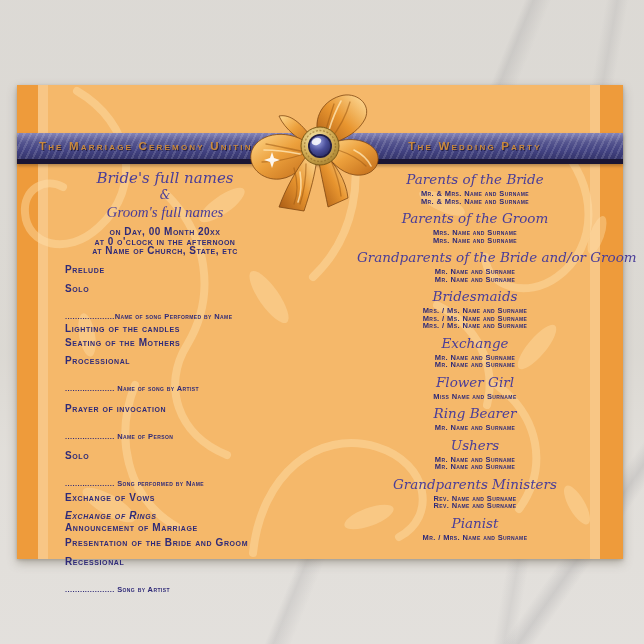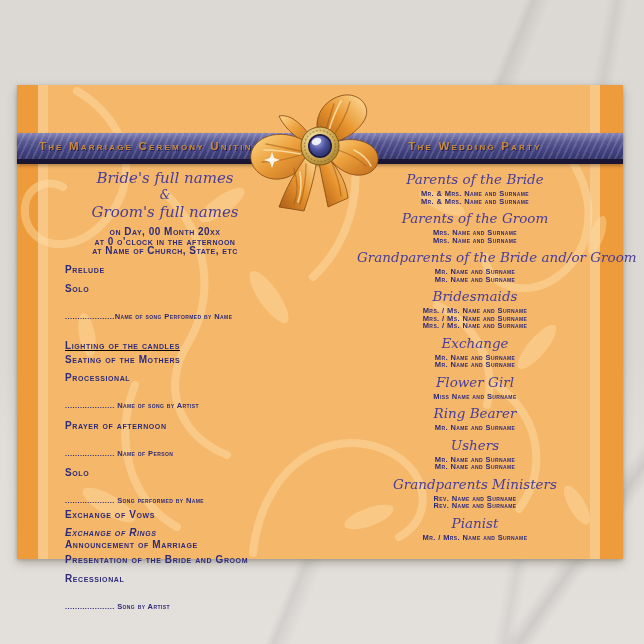--- a/index.html
+++ b/index.html
@@ -43,31 +43,31 @@
   .band-title.party{left:340px;width:236px;}
   .bow-svg{position:absolute;left:225px;top:3px;}
   .panel{position:absolute;}
   .couple-block{left:30px;top:85px;width:236px;text-align:center;}
   .script{
     font-family:"DejaVu Serif","Liberation Serif",serif;font-style:italic;
     color:#4a3d99;
   }
   .couple-name{font-size:15px;line-height:17px;}
   .amp{font-size:12px;line-height:13px;margin-top:2px;}
-  .couple-name.groom{margin-top:2px;}
+  .couple-name.groom{margin-top:2px;font-family:Liberation Serif, serif;}
   .caps{
     font-variant:small-caps;font-weight:bold;color:#2f2a78;letter-spacing:.5px;
   }
   .date-lines{margin-top:6px;}
   .date-line{font-size:10px;line-height:9.5px;}
   .program-list{left:48px;top:181px;width:262px;text-align:left;}
   .prog-title{font-size:10px;line-height:8px;letter-spacing:.6px;}
   .prog-detail{font-size:7.5px;line-height:10px;margin-top:19px;letter-spacing:.4px;}
   .prog-item:nth-child(2){margin-top:11px;}
-  .prog-item:nth-child(3){margin-top:20px;text-decoration:underline;}
+  .prog-item:nth-child(3){margin-top:3px;}
   .prog-item:nth-child(4){margin-top:6px;}
   .prog-item:nth-child(5){margin-top:10px;}
   .prog-item:nth-child(6){margin-top:11px;}
   .prog-item:nth-child(7){margin-top:10px;}
   .prog-item:nth-child(8){margin-top:5px;}
   .prog-item:nth-child(9){margin-top:10px;font-style:italic;}
   .prog-item:nth-child(10){margin-top:4px;}
   .prog-item:nth-child(11){margin-top:7px;}
   .prog-item:nth-child(12){margin-top:11px;}
   .party-panel{left:340px;top:87px;width:236px;text-align:center;}
@@ -192,21 +192,21 @@
         <div class="caps prog-title">Lighting of the candles</div>
       </div>
       <div class="prog-item">
         <div class="caps prog-title">Seating of the Mothers</div>
       </div>
       <div class="prog-item">
         <div class="caps prog-title">Processional</div>
         <div class="caps prog-detail">.................... Name of song by Artist</div>
       </div>
       <div class="prog-item">
-        <div class="caps prog-title">Prayer of afternoon</div>
+        <div class="caps prog-title">Prayer of invocation</div>
         <div class="caps prog-detail">.................... Name of Person</div>
       </div>
       <div class="prog-item">
         <div class="caps prog-title">Solo</div>
         <div class="caps prog-detail">.................... Song performed by Name</div>
       </div>
       <div class="prog-item">
         <div class="caps prog-title">Exchange of Vows</div>
       </div>
       <div class="prog-item">

